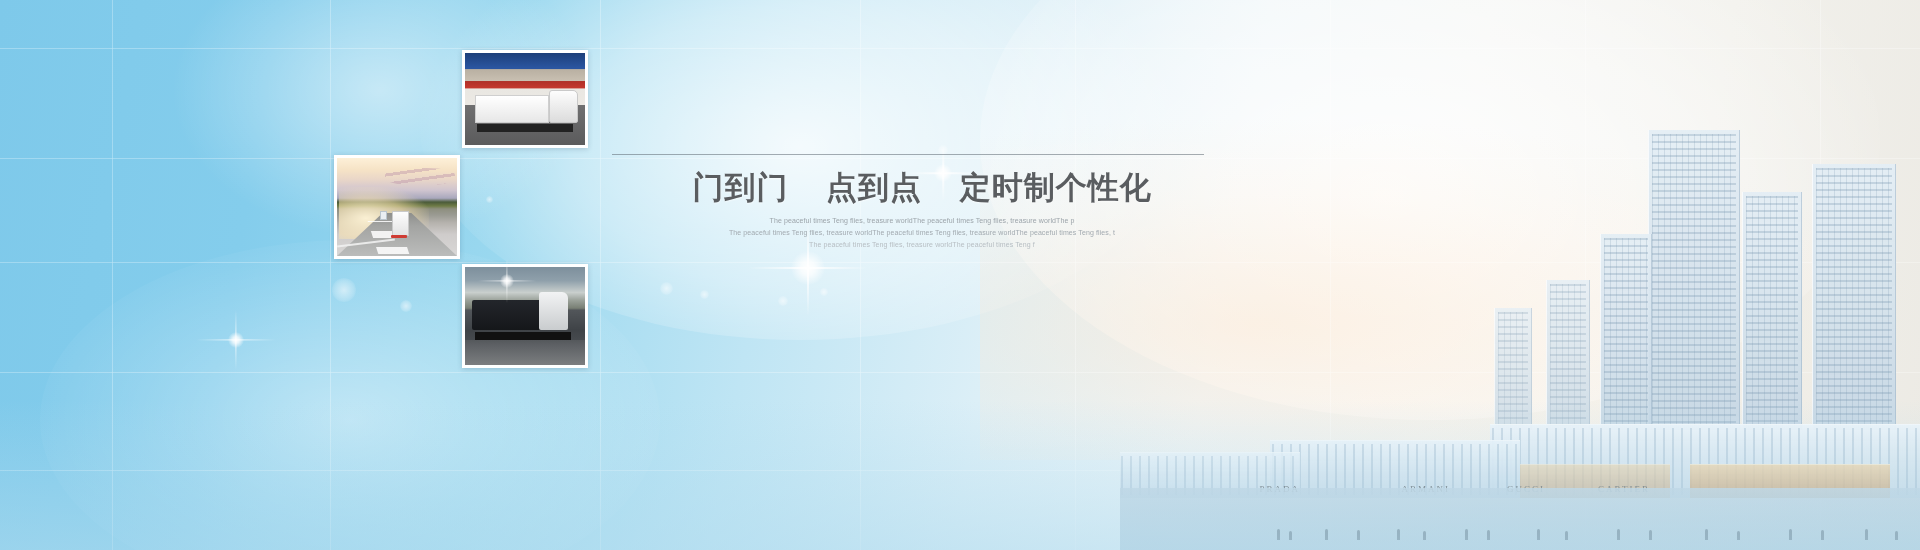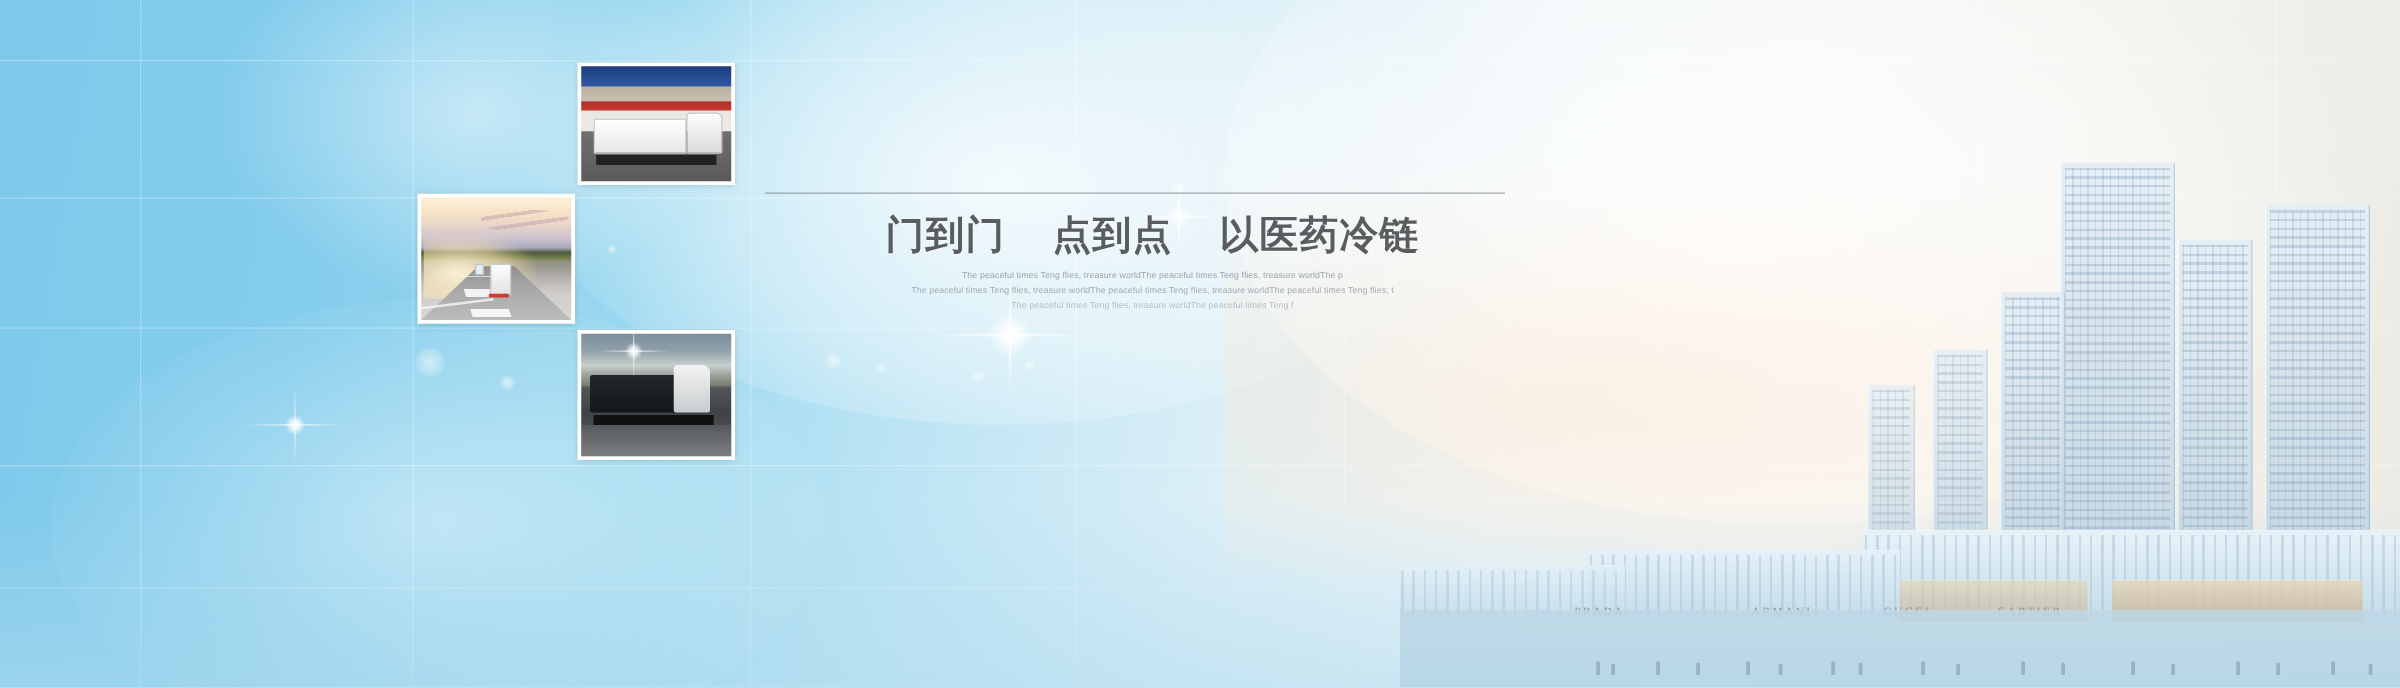--- a/index.html
+++ b/index.html
@@ -404,21 +404,21 @@
   <div class="bokeh" style="left:778px;top:296px;width:10px;height:10px;"></div>
   <div class="bokeh" style="left:820px;top:288px;width:8px;height:8px;"></div>
   <div class="bokeh" style="left:938px;top:145px;width:10px;height:10px;"></div>
   <div class="bokeh" style="left:486px;top:196px;width:7px;height:7px;"></div>
 
   <div class="copy">
     <div class="rule"></div>
     <div class="subhead">
       <span>门到门</span>
       <span>点到点</span>
-      <span>以医药冷链</span>
+      <span>定时制个性化</span>
     </div>
     <div class="fineprint">
       <div class="l1">The peaceful times Teng flies, treasure worldThe peaceful times Teng flies, treasure worldThe p</div>
       <div class="l2">The peaceful times Teng flies, treasure worldThe peaceful times Teng flies, treasure worldThe peaceful times Teng flies, t</div>
       <div class="l3">The peaceful times Teng flies, treasure worldThe peaceful times Teng f</div>
     </div>
   </div>
 
 </div>
 

